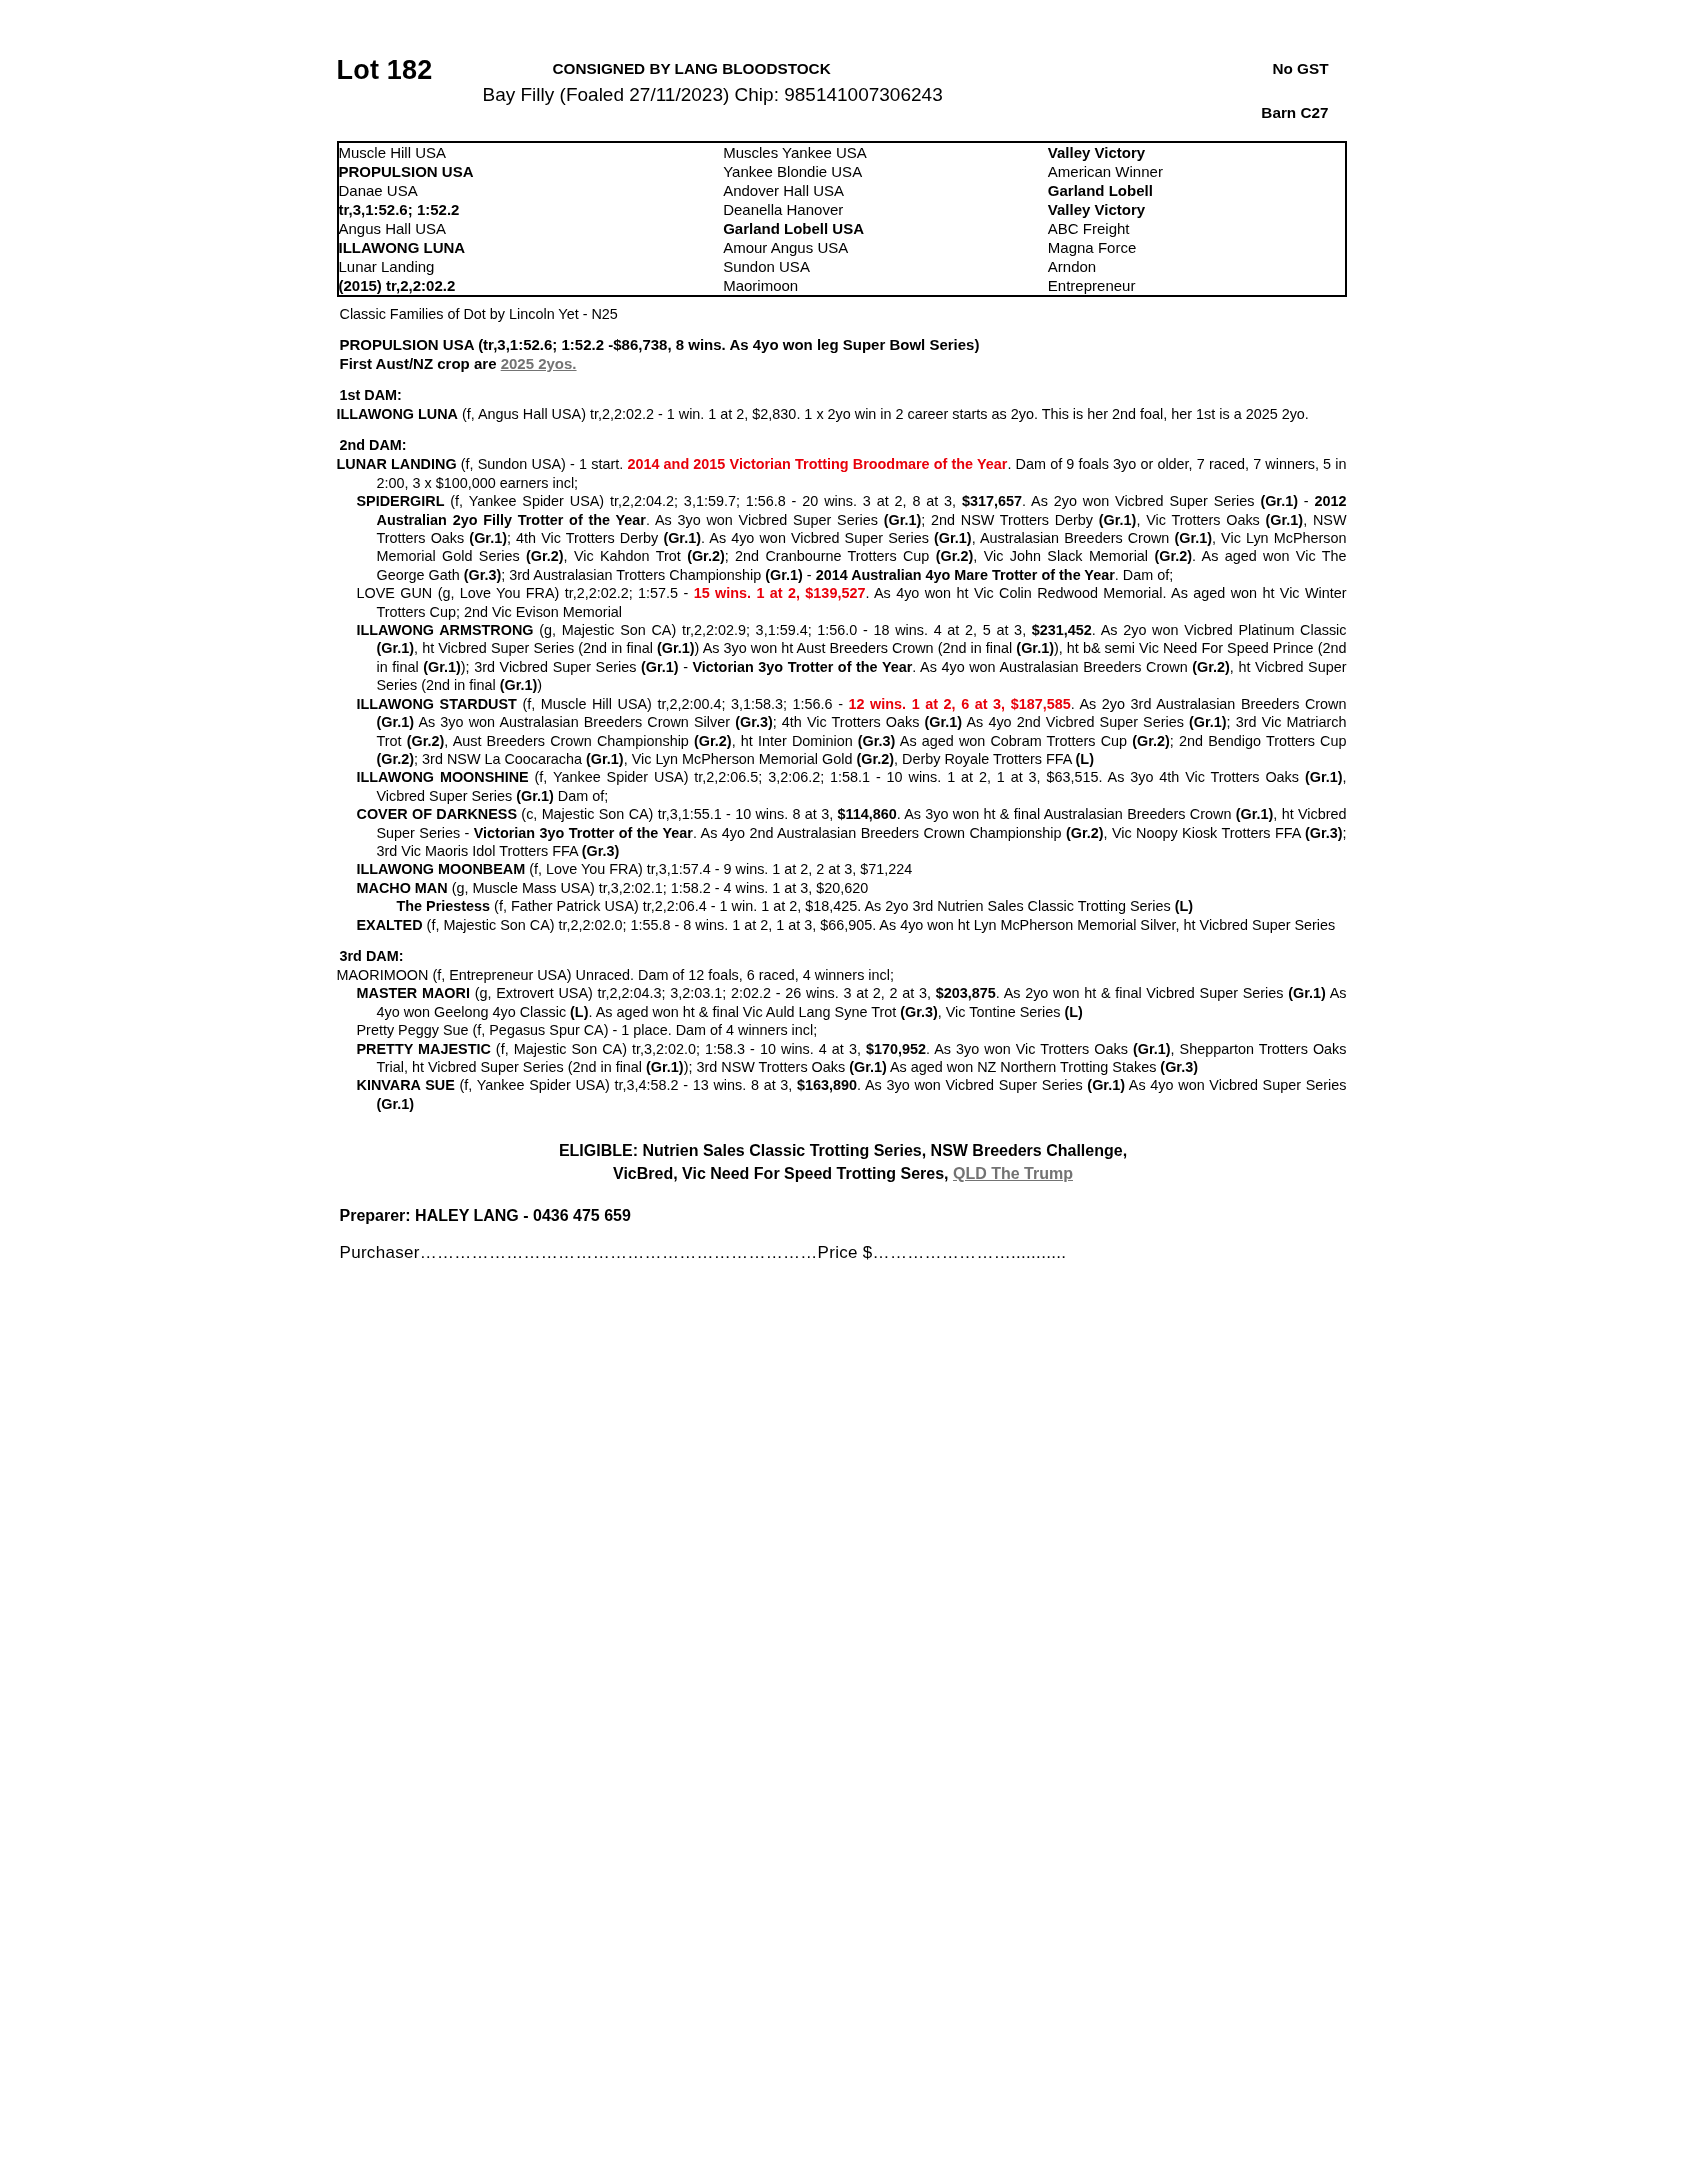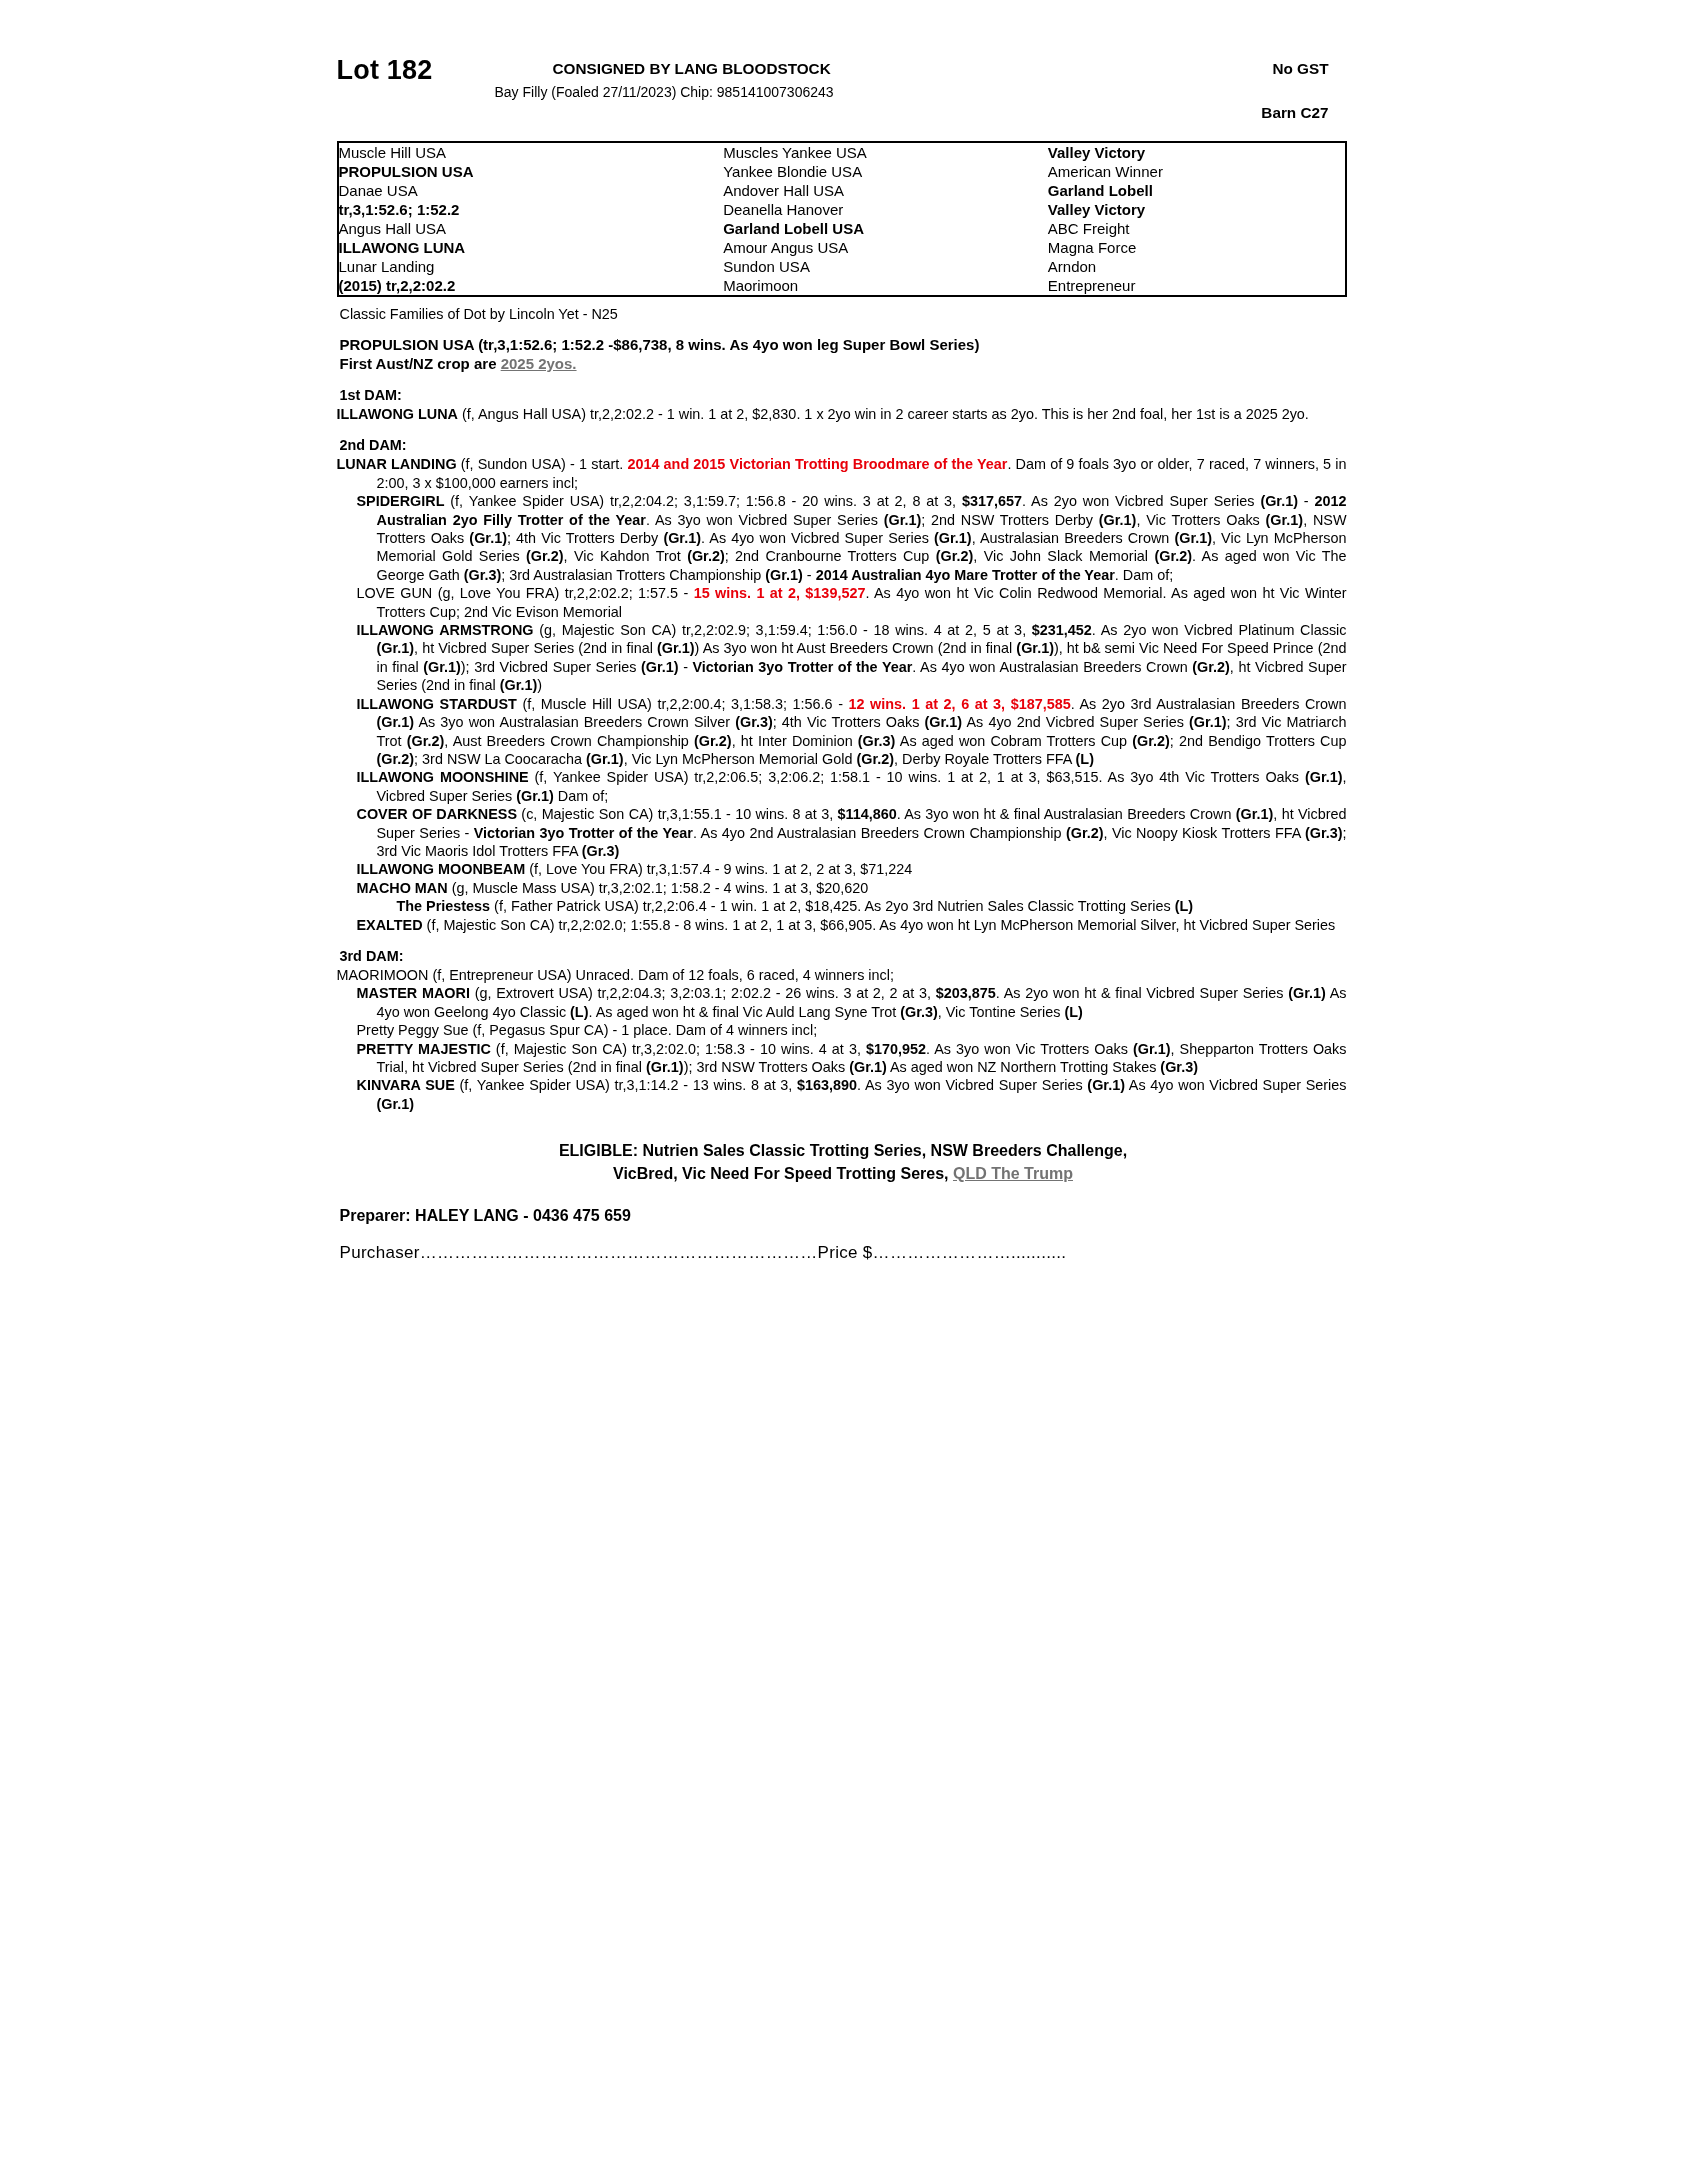--- a/index.html
+++ b/index.html
@@ -49,23 +49,23 @@
   }
   .nogst {
     position: absolute;
     right: 18px;
     top: 10px;
     font-size: 15.3px;
     font-weight: bold;
   }
   .subline {
     position: absolute;
-    left: 158px;
+    left: 146px;
     top: 34px;
-    font-size: 14px;
+    font-size: 19px;
   }
   .barn {
     position: absolute;
     right: 18px;
     top: 54px;
     font-size: 15.3px;
     font-weight: bold;
   }
 
   
@@ -232,21 +232,21 @@
         <p class="para ind3"><span style="font-weight: bold;">COVER OF DARKNESS</span><span> (c, Majestic Son CA) tr,3,1:55.1 - 10 wins. 8 at 3, </span><span style="font-weight: bold;">$114,860</span><span>. As 3yo won ht &amp; final Australasian Breeders Crown </span><span style="font-weight: bold;">(Gr.1)</span><span>, ht Vicbred Super Series - </span><span style="font-weight: bold;">Victorian 3yo Trotter of the Year</span><span>. As 4yo 2nd Australasian Breeders Crown Championship </span><span style="font-weight: bold;">(Gr.2)</span><span>, Vic Noopy Kiosk Trotters FFA </span><span style="font-weight: bold;">(Gr.3)</span><span>; 3rd Vic Maoris Idol Trotters FFA </span><span style="font-weight: bold;">(Gr.3)</span></p>
         <p class="para ind3"><span style="font-weight: bold;">ILLAWONG MOONBEAM</span><span> (f, Love You FRA) tr,3,1:57.4 - 9 wins. 1 at 2, 2 at 3, $71,224</span></p>
         <p class="para ind3"><span style="font-weight: bold;">MACHO MAN</span><span> (g, Muscle Mass USA) tr,3,2:02.1; 1:58.2 - 4 wins. 1 at 3, $20,620</span></p>
         <p class="para ind3"><span style="font-weight: bold; margin-left: 40px;">The Priestess</span><span> (f, Father Patrick USA) tr,2,2:06.4 - 1 win. 1 at 2, $18,425. As 2yo 3rd Nutrien Sales Classic Trotting Series </span><span style="font-weight: bold;">(L)</span></p>
         <p class="para ind2"><span style="font-weight: bold;">EXALTED</span><span> (f, Majestic Son CA) tr,2,2:02.0; 1:55.8 - 8 wins. 1 at 2, 1 at 3, $66,905. As 4yo won ht Lyn McPherson Memorial Silver, ht Vicbred Super Series</span></p>
         <div class="section-head">3rd DAM:</div>
         <p class="para ind1"><span>MAORIMOON (f, Entrepreneur USA) Unraced. Dam of 12 foals, 6 raced, 4 winners incl;</span></p>
         <p class="para ind2"><span style="font-weight: bold;">MASTER MAORI</span><span> (g, Extrovert USA) tr,2,2:04.3; 3,2:03.1; 2:02.2 - 26 wins. 3 at 2, 2 at 3, </span><span style="font-weight: bold;">$203,875</span><span>. As 2yo won ht &amp; final Vicbred Super Series </span><span style="font-weight: bold;">(Gr.1)</span><span> As 4yo won Geelong 4yo Classic </span><span style="font-weight: bold;">(L)</span><span>. As aged won ht &amp; final Vic Auld Lang Syne Trot </span><span style="font-weight: bold;">(Gr.3)</span><span>, Vic Tontine Series </span><span style="font-weight: bold;">(L)</span></p>
         <p class="para ind2"><span>Pretty Peggy Sue (f, Pegasus Spur CA) - 1 place. Dam of 4 winners incl;</span></p>
         <p class="para ind3"><span style="font-weight: bold;">PRETTY MAJESTIC</span><span> (f, Majestic Son CA) tr,3,2:02.0; 1:58.3 - 10 wins. 4 at 3, </span><span style="font-weight: bold;">$170,952</span><span>. As 3yo won Vic Trotters Oaks </span><span style="font-weight: bold;">(Gr.1)</span><span>, Shepparton Trotters Oaks Trial, ht Vicbred Super Series (2nd in final </span><span style="font-weight: bold;">(Gr.1)</span><span>); 3rd NSW Trotters Oaks </span><span style="font-weight: bold;">(Gr.1)</span><span> As aged won NZ Northern Trotting Stakes </span><span style="font-weight: bold;">(Gr.3)</span></p>
-        <p class="para ind3"><span style="font-weight: bold;">KINVARA SUE</span><span> (f, Yankee Spider USA) tr,3,1:14.2 - 13 wins. 8 at 3, </span><span style="font-weight: bold;">$163,890</span><span>. As 3yo won Vicbred Super Series </span><span style="font-weight: bold;">(Gr.1)</span><span> As 4yo won Vicbred Super Series </span><span style="font-weight: bold;">(Gr.1)</span></p>
+        <p class="para ind3"><span style="font-weight: bold;">KINVARA SUE</span><span> (f, Yankee Spider USA) tr,3,4:58.2 - 13 wins. 8 at 3, </span><span style="font-weight: bold;">$163,890</span><span>. As 3yo won Vicbred Super Series </span><span style="font-weight: bold;">(Gr.1)</span><span> As 4yo won Vicbred Super Series </span><span style="font-weight: bold;">(Gr.1)</span></p>
       </div>
 
     <div class="eligible">
       <span>ELIGIBLE: Nutrien Sales Classic Trotting Series, NSW Breeders Challenge,</span><br>
       <span>VicBred, Vic Need For Speed Trotting Seres, </span><span class="red">QLD The Trump</span>
     </div>
 
     <div class="preparer">Preparer: HALEY LANG - 0436 475 659</div>
     <div class="purchaser">Purchaser……………………………………………………………Price $……………………...........</div>
 

